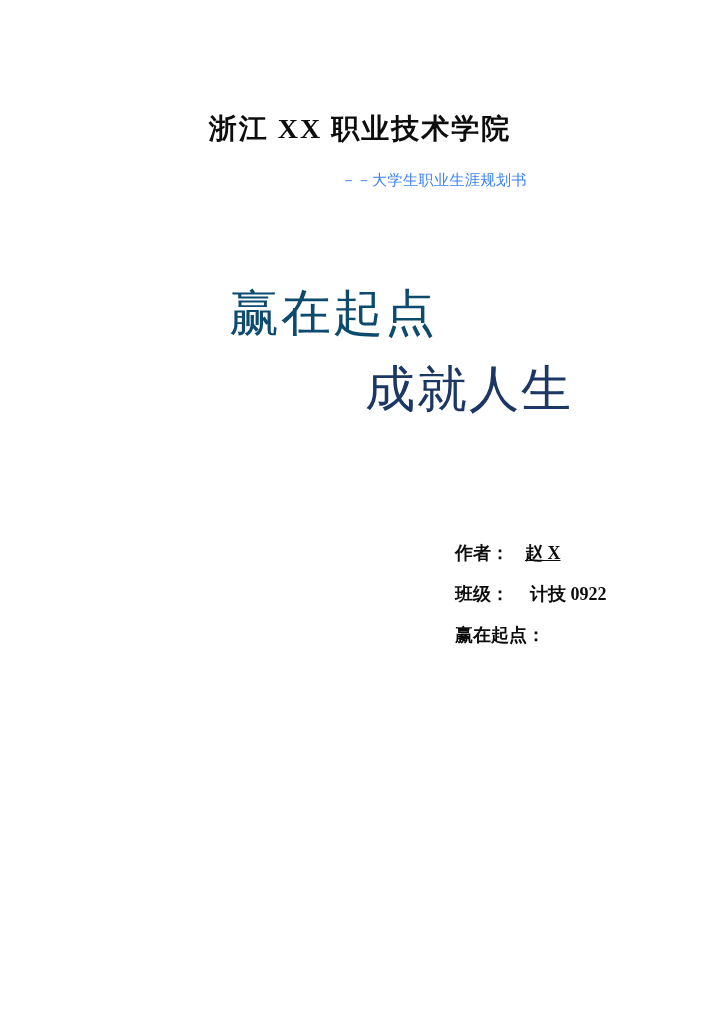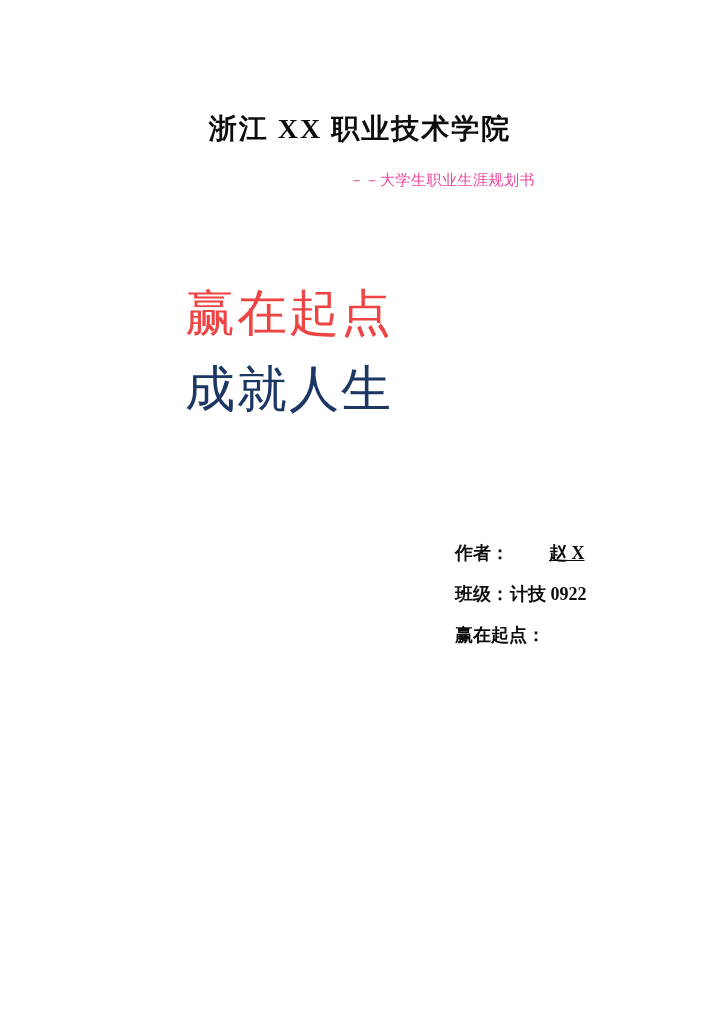--- a/index.html
+++ b/index.html
@@ -26,76 +26,76 @@
     font-size: 28px;
     font-weight: bold;
     letter-spacing: 2px;
     font-family: "Liberation Serif", "DejaVu Serif", serif;
     color: #0d0d0d;
     white-space: pre;
   }
   .subtitle {
     position: absolute;
     top: 171px;
-    left: 349px;
+    left: 341px;
     font-size: 15px;
     font-weight: normal;
     letter-spacing: 0.5px;
     font-family: "Liberation Sans", "DejaVu Sans", sans-serif;
-    color: #ec4899;
+    color: #3b82f6;
     white-space: pre;
   }
   .main-title {
     position: absolute;
     top: 288px;
     left: 185px;
     font-family: "Liberation Serif", "DejaVu Serif", serif;
     font-weight: normal;
   }
   .main-title .line {
     font-size: 50px;
     line-height: 1;
     letter-spacing: 2px;
     white-space: pre;
   }
   .main-title .line-1 { margin-left: 0; }
-  .main-title .line-2 { margin-top: 26px; }
+  .main-title .line-2 { margin-top: 26px; margin-left: 180px; }
   .info-block {
     position: absolute;
     top: 532px;
     left: 455px;
     font-family: "Liberation Serif", "DejaVu Serif", serif;
     font-weight: bold;
     font-size: 18px;
     color: #0d0d0d;
   }
   .info-row {
     height: 41px;
     line-height: 20px;
     white-space: pre;
     display: flex;
     align-items: center;
   }
   .info-row .label { display: inline-block; }
   .info-row .value { display: inline-block; }
-  .info-row:nth-child(1) .value { margin-left: 40px; text-decoration: underline; }
-  .info-row:nth-child(2) .value { margin-left: 1px; }
+  .info-row:nth-child(1) .value { margin-left: 16px; text-decoration: underline; }
+  .info-row:nth-child(2) .value { margin-left: 21px; }
   .info-row:nth-child(3) .value { margin-left: 0; }
 </style>
 </head>
 <body>
 
 <div class="page" style="background: rgb(255, 255, 255);">
 
   <div class="school-title">浙江 XX 职业技术学院</div>
 
   <div class="subtitle">－－大学生职业生涯规划书</div>
 
   <div class="main-title">
-    <div class="line line-1" style="color: #ef4444;">赢在起点</div>
+    <div class="line line-1" style="color: #0c4a6e; margin-left: 44px;">赢在起点</div>
     <div class="line line-2" style="color: rgb(28, 55, 100);">成就人生</div>
   </div>
 
   <div class="info-block">
     <div class="info-row">
       <span class="label">作者：</span>
       <span class="value">赵 X</span>
     </div>
     <div class="info-row">
       <span class="label">班级：</span>

